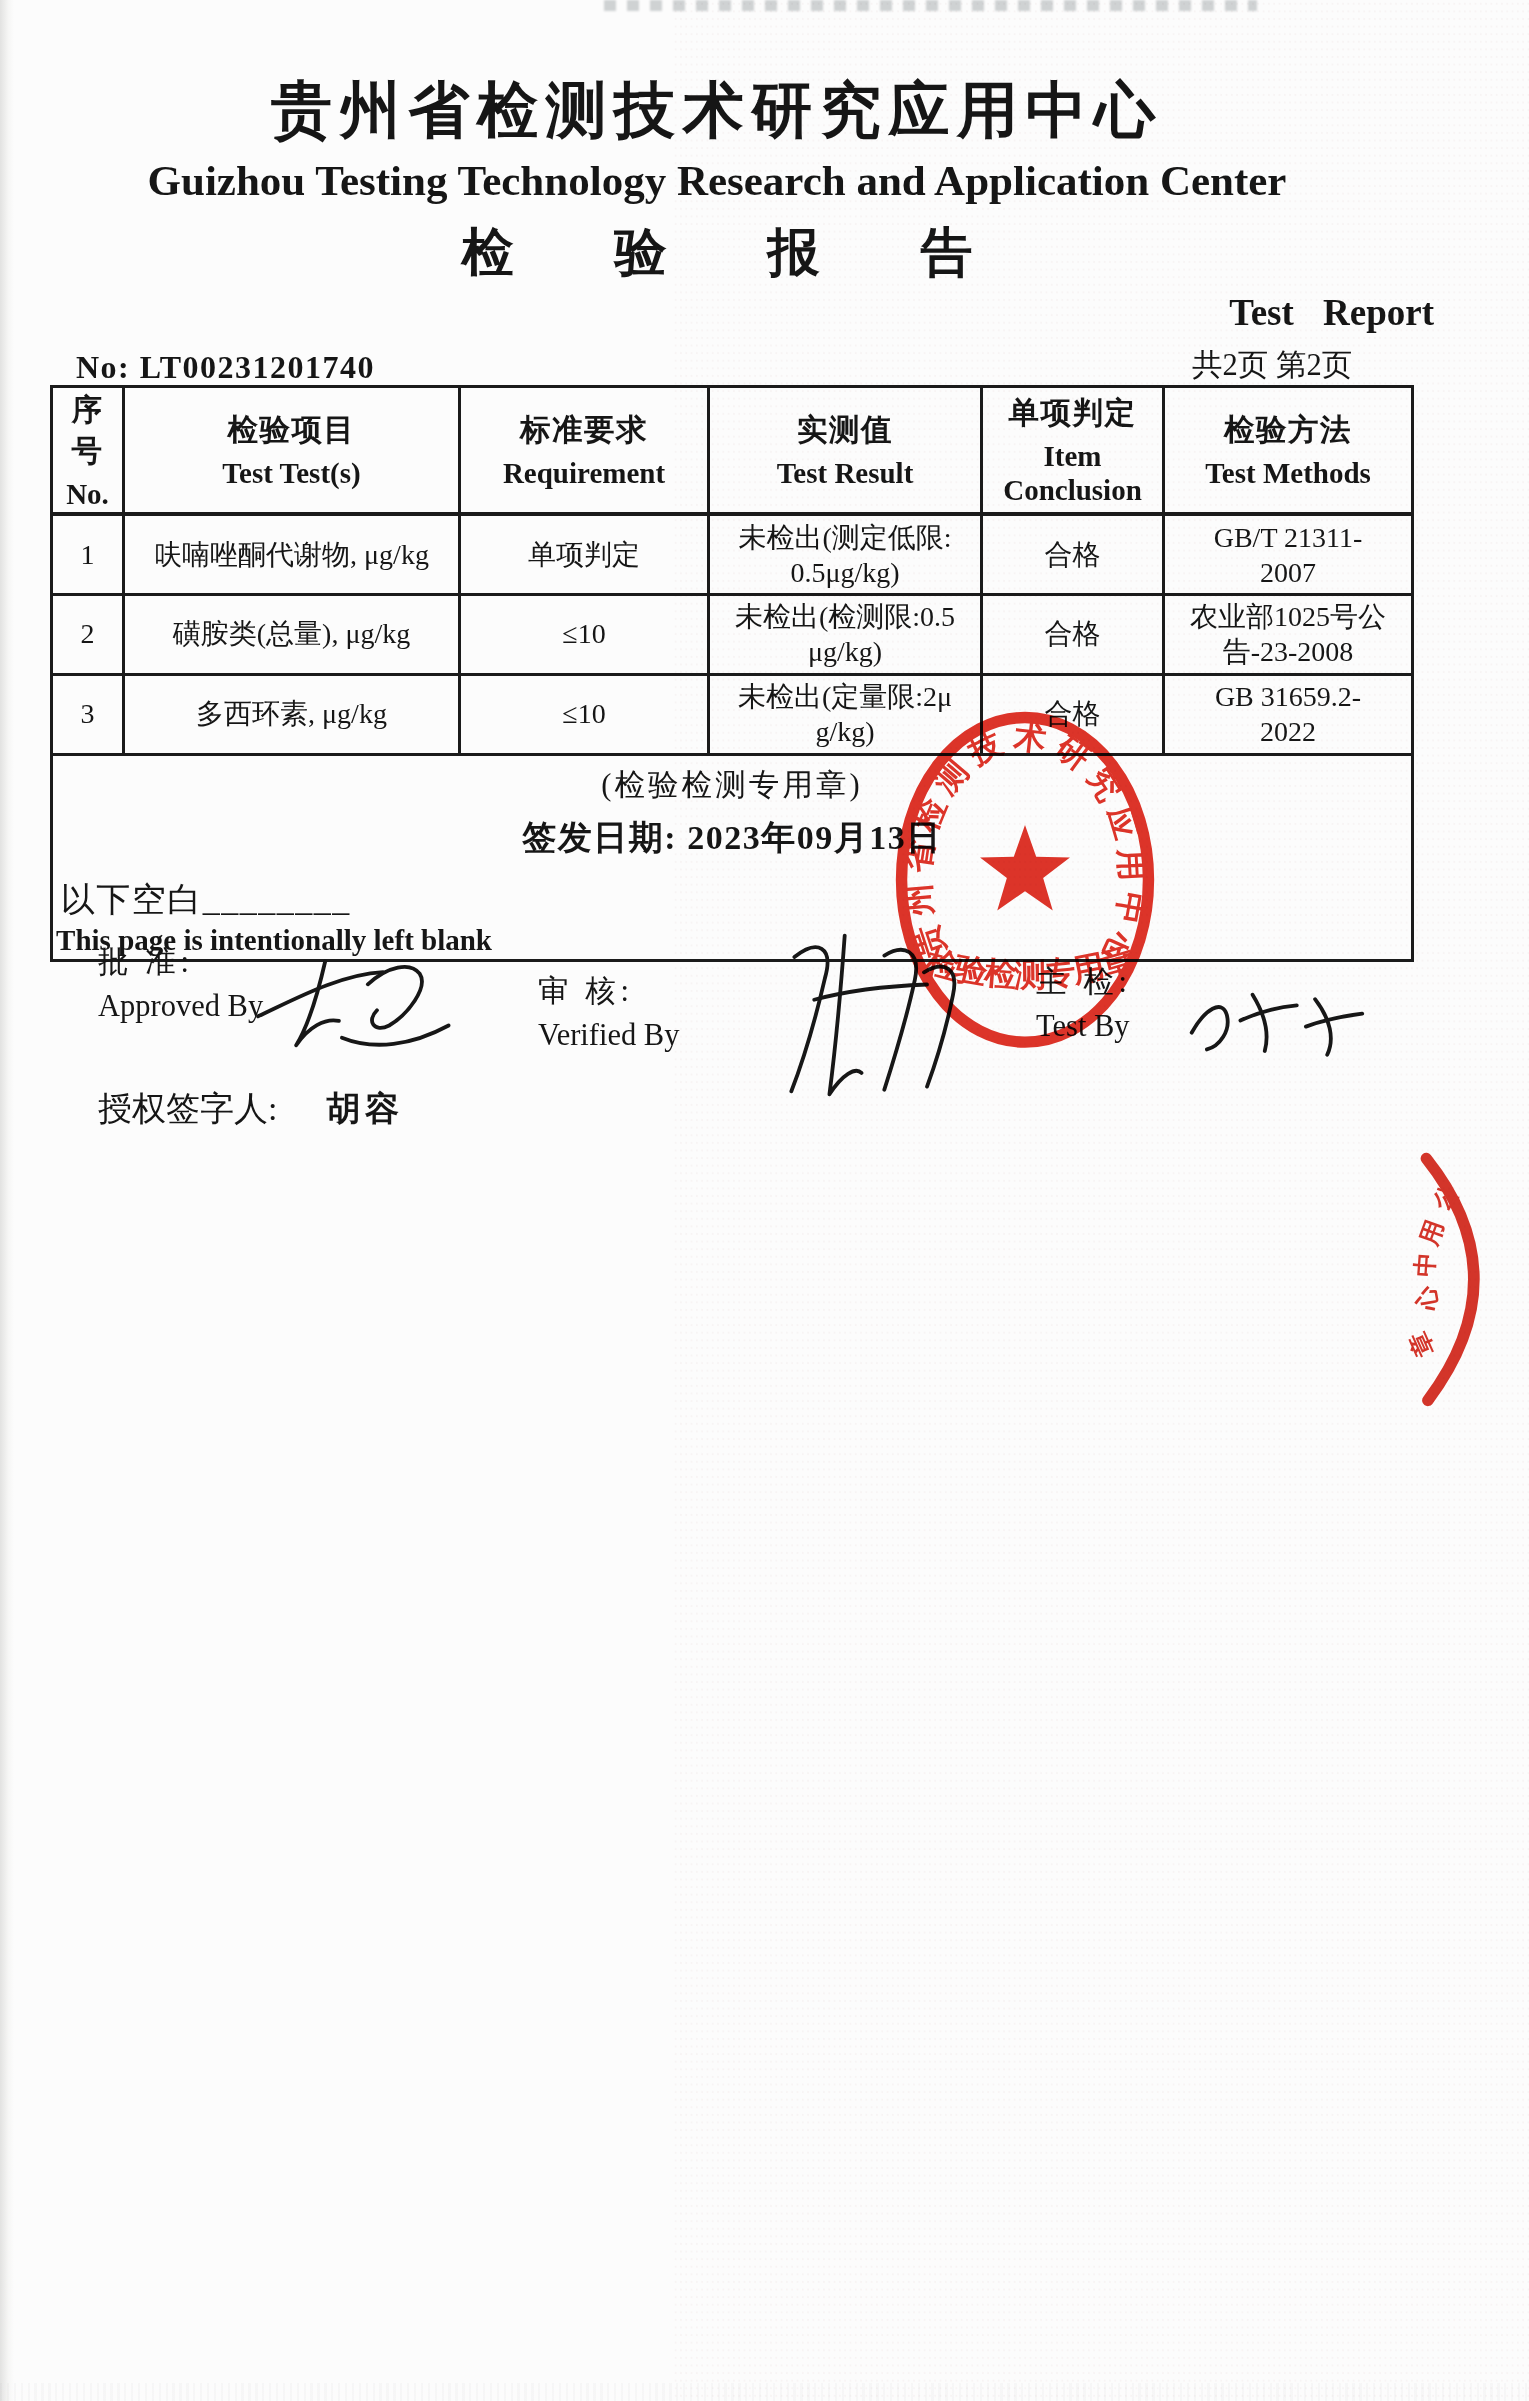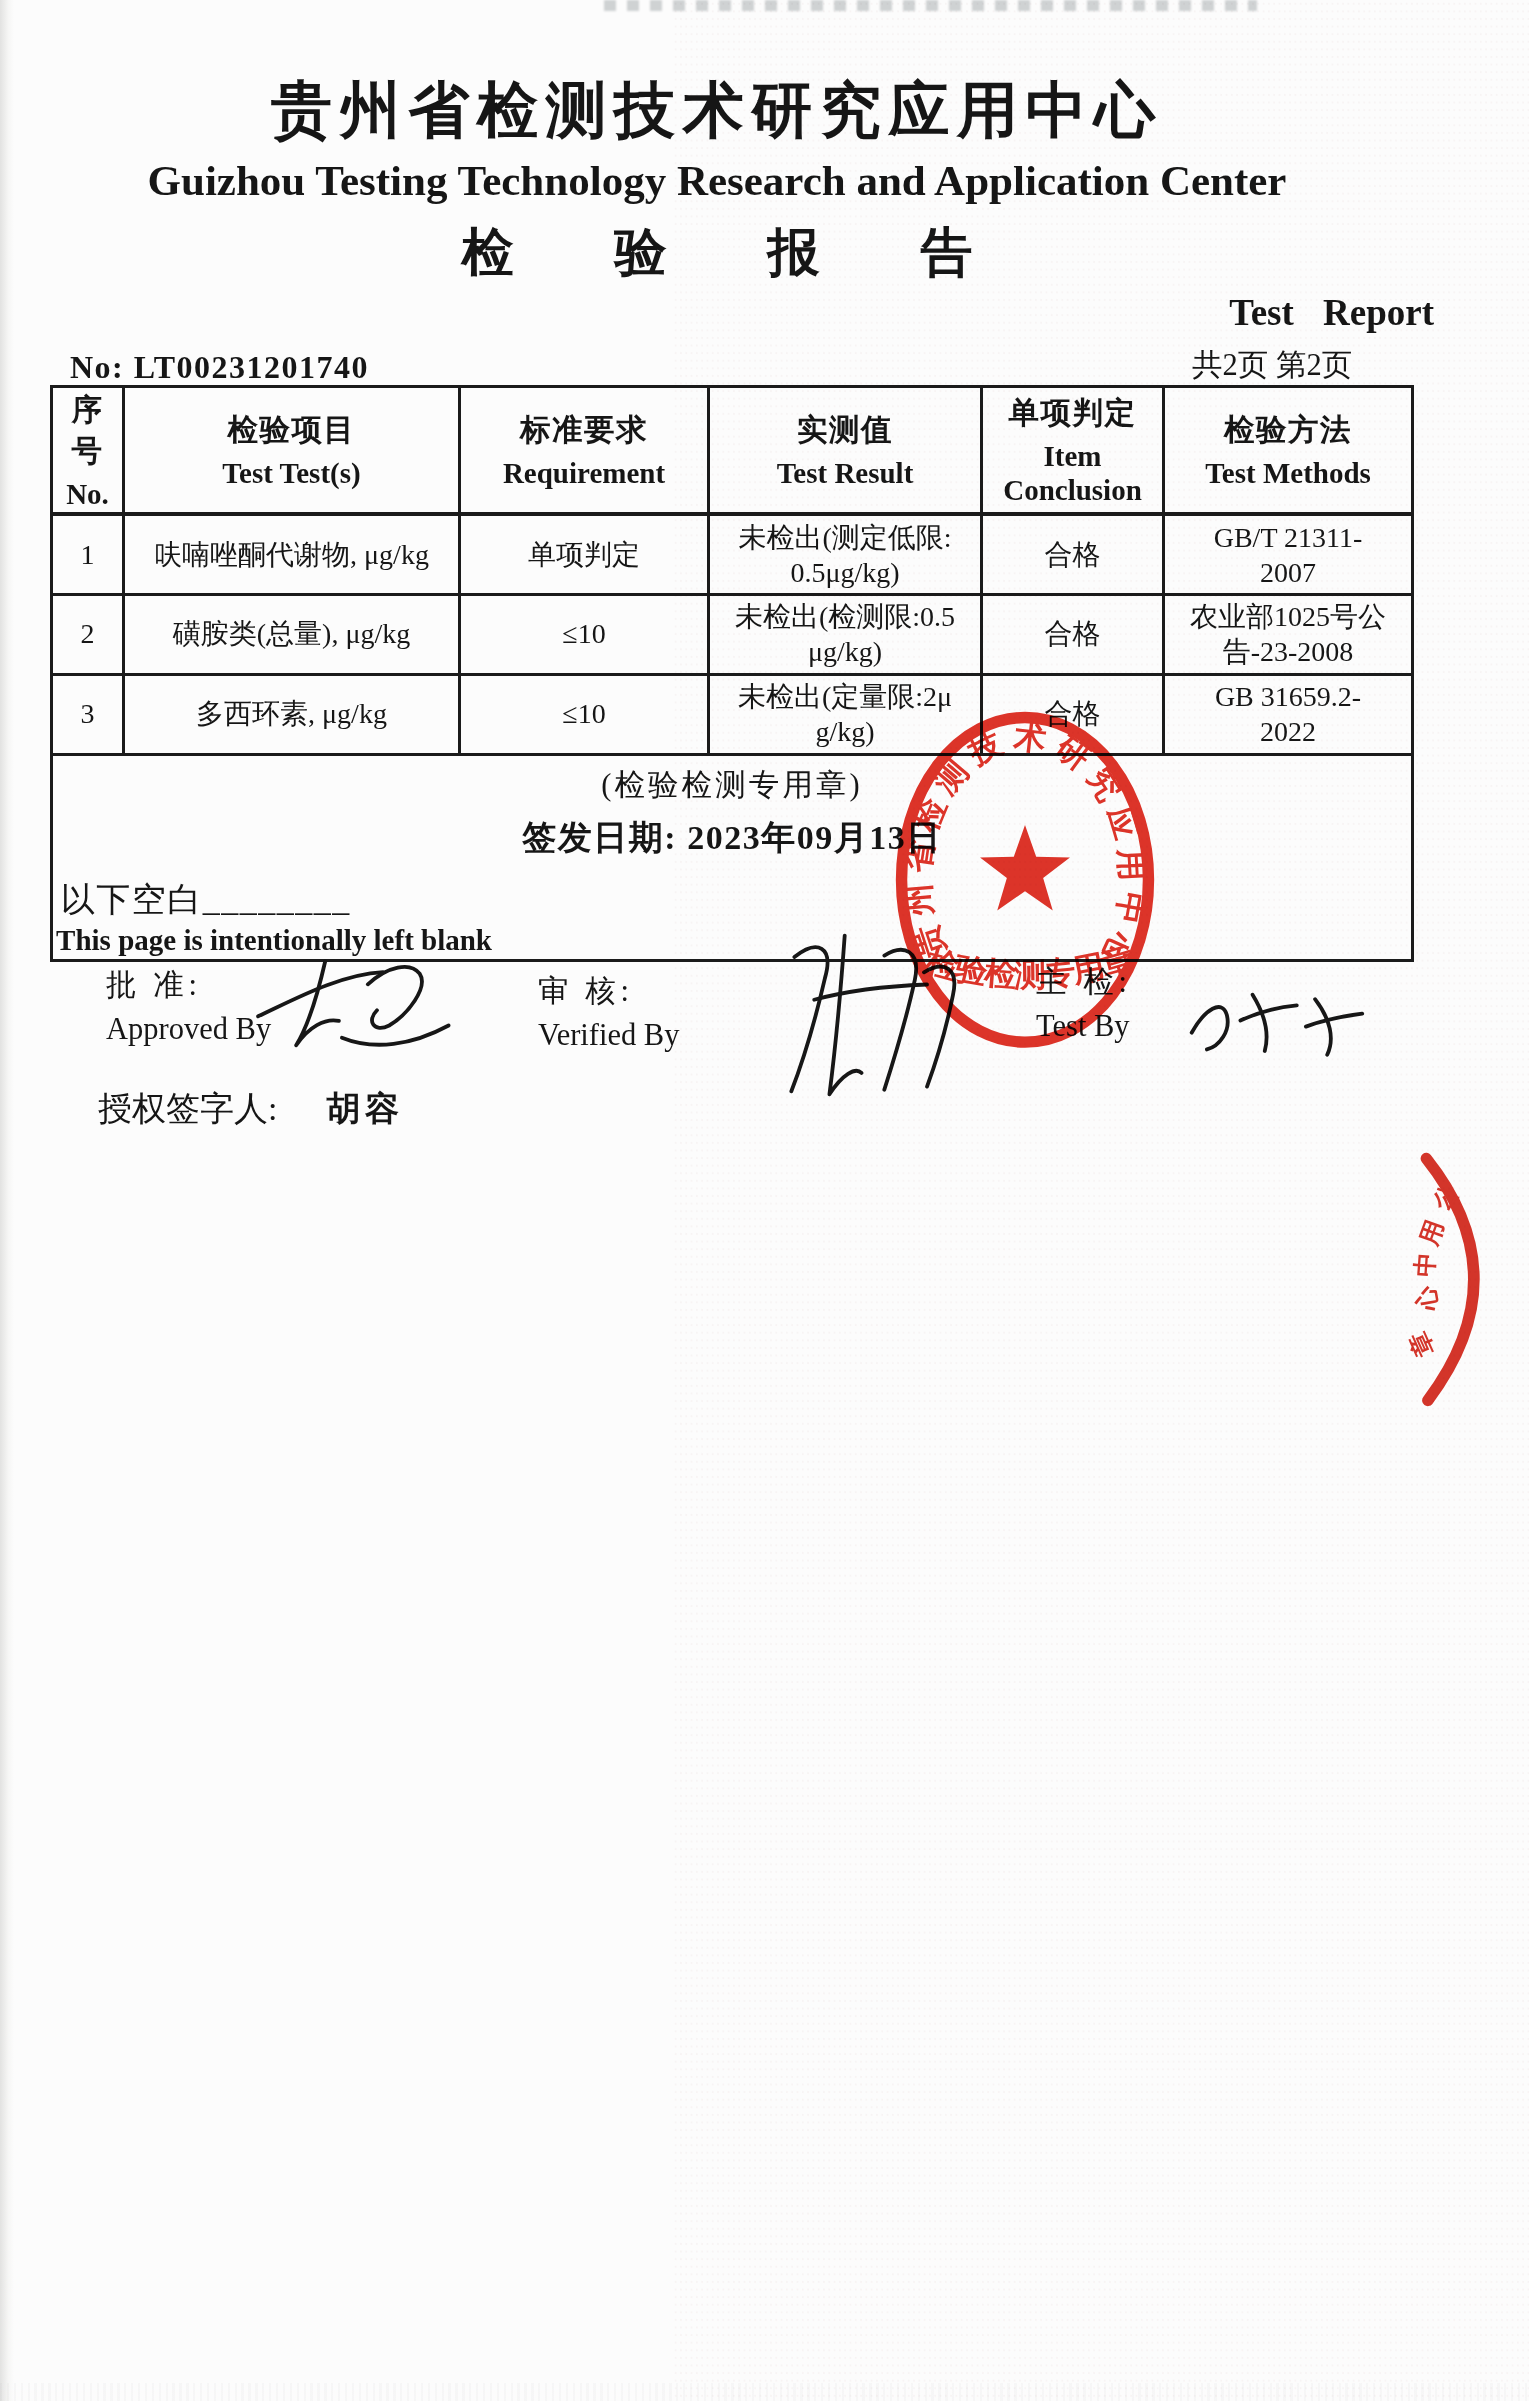--- a/index.html
+++ b/index.html
@@ -22,21 +22,21 @@
     filter:blur(0.8px);opacity:.45;}
   .bottom-noise{position:absolute;left:0;bottom:0;width:100%;height:18.3px;
     background:repeating-linear-gradient(90deg,rgba(120,120,125,.12) 0 2.3px,transparent 2.3px 6.9px);
     opacity:.35;}
   
   .center{position:absolute;left:0;width:1434px;text-align:center;}
   .title-cn{top:70px;font-size:61px;font-weight:600;letter-spacing:7.6px;}
   .title-en{top:156px;font-size:43px;font-weight:700;letter-spacing:0px;}
   .report-cn{top:218px;font-size:52px;font-weight:600;letter-spacing:44px;text-indent:44px;}
   .report-en{top:291px;font-size:37px;font-weight:700;word-spacing:20px;text-align:right;}
-  .no-line{position:absolute;top:349px;left:70px;font-size:32px;font-weight:600;letter-spacing:1.5px;}
+  .no-line{position:absolute;top:349px;left:76px;font-size:32px;font-weight:600;letter-spacing:1.5px;}
   .pages{position:absolute;top:345px;left:1192px;font-size:30.5px;font-weight:400;}
   
   table.report{position:absolute;left:50px;top:385px;width:1361px;
     border-collapse:collapse;table-layout:fixed;z-index:1;}
   table.report th,table.report td{
     border:3.1px solid #1b1b1b;text-align:center;vertical-align:middle;
     padding:1.5px 3.1px;overflow:hidden;}
   table.report thead tr{height:126px;}
   table.report tbody tr{height:80px;}
   table.report tr.footer-row{height:183px;margin-left:44px;}
@@ -154,21 +154,21 @@
         <td class="footer-cell" colspan="6">
           <div class="seal-note">(检验检测专用章)</div>
           <div class="issue-date">签发日期:  2023年09月13日</div>
           <div class="blank-cn">以下空白________</div>
           <div class="blank-en">This page is intentionally left blank</div>
         </td>
       </tr>
     </tbody>
   </table>
 
-  <div class="sig-label" style="left:98px;top:970px;margin-left:8px;">
+  <div class="sig-label" style="left:98px;top:947px;">
     <span class="cn">批 准:</span>
     <span class="en">Approved By</span>
   </div>
   <svg class="sig-svg" style="left:252px;top:940px;" width="221" height="126" viewBox="0 0 290 165">
     <path d="M8,100 C55,78 115,45 172,42"></path>
     <path d="M96,28 C86,72 72,115 58,138 C74,114 96,102 114,106"></path>
     <path d="M152,58 C178,34 208,28 220,44 C232,62 204,98 180,112 C160,122 150,106 164,92"></path>
     <path d="M118,128 C160,145 210,138 258,112"></path>
   </svg>
 

